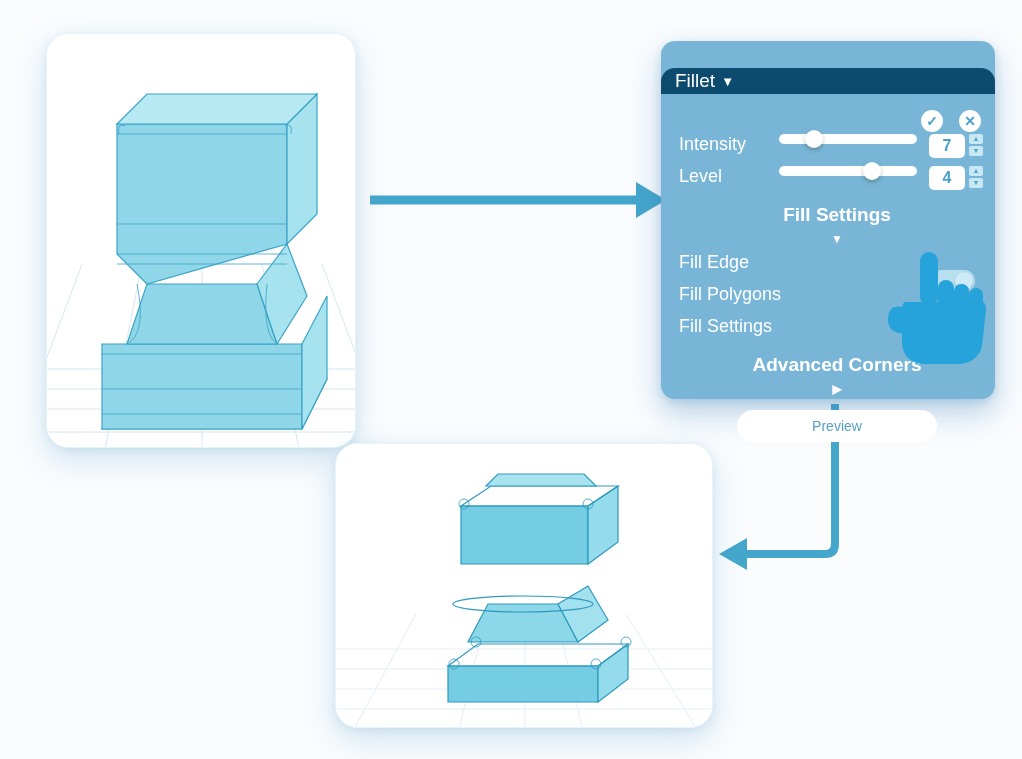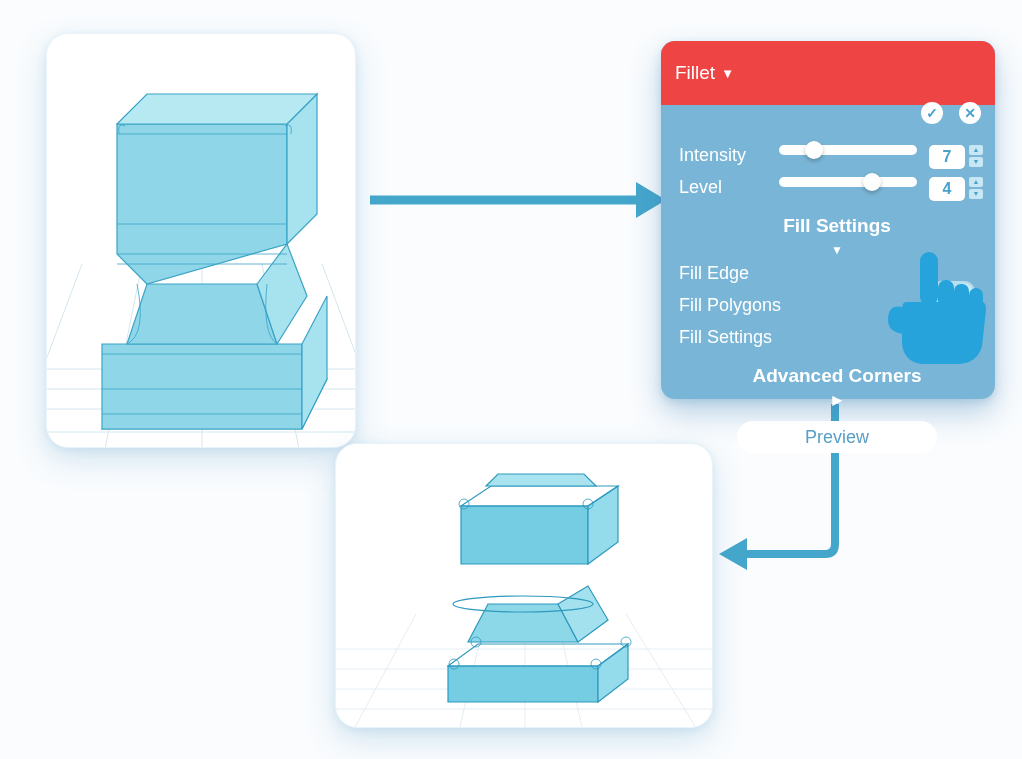--- a/index.html
+++ b/index.html
@@ -28,27 +28,28 @@
     left: 661px; top: 41px;
     width: 334px; height: 358px;
     background: #79b5d6;
     border-radius: 14px;
     box-shadow: 0 14px 30px rgba(60,130,180,0.35), 0 3px 8px rgba(60,130,180,0.2);
     color: #fff;
     font-size: 18px;
     padding: 0;
   }
   .panel-head {
-    background:#ef4444;
+    background:#0c4a6e;
     border-radius:14px 14px 0 0;
-    padding: 21px 14px;
+    padding: 2px 14px;
     font-size: 19px;
     font-weight: 500;
     display:flex; align-items:center; gap:6px;
     position:relative;
+    margin-top:27px;
   }
   .panel-head .chev { font-size:13px; }
   .circ-btn {
     width:22px;height:22px;border-radius:50%;
     background:#fff;color:#4ca1cb;
     display:inline-flex;align-items:center;justify-content:center;
     font-weight:bold;font-size:14px;line-height:1;
     position:relative; top: 40px;
   }
   .circ-btn.cancel{ color:#4ca1cb; }
@@ -82,21 +83,21 @@
     width:18px;height:18px;border-radius:50%;background:#4ca1cb;
     margin-left:24px;
     box-shadow:0 1px 2px rgba(0,0,0,.2);
   }
   .preview-btn{
     margin: 14px auto 0;
     width: 200px; height:32px;
     background:#fff; color:#589fc5;
     border-radius:18px;
     display:flex;align-items:center;justify-content:center;
-    font-size:18px;font-weight:500;
+    font-size:14px;font-weight:500;
   }
   
   .hand {
     position:absolute;
     left: 882px; top: 250px;
   }
   
   .arrow { position:absolute; }
 </style>
 </head>

